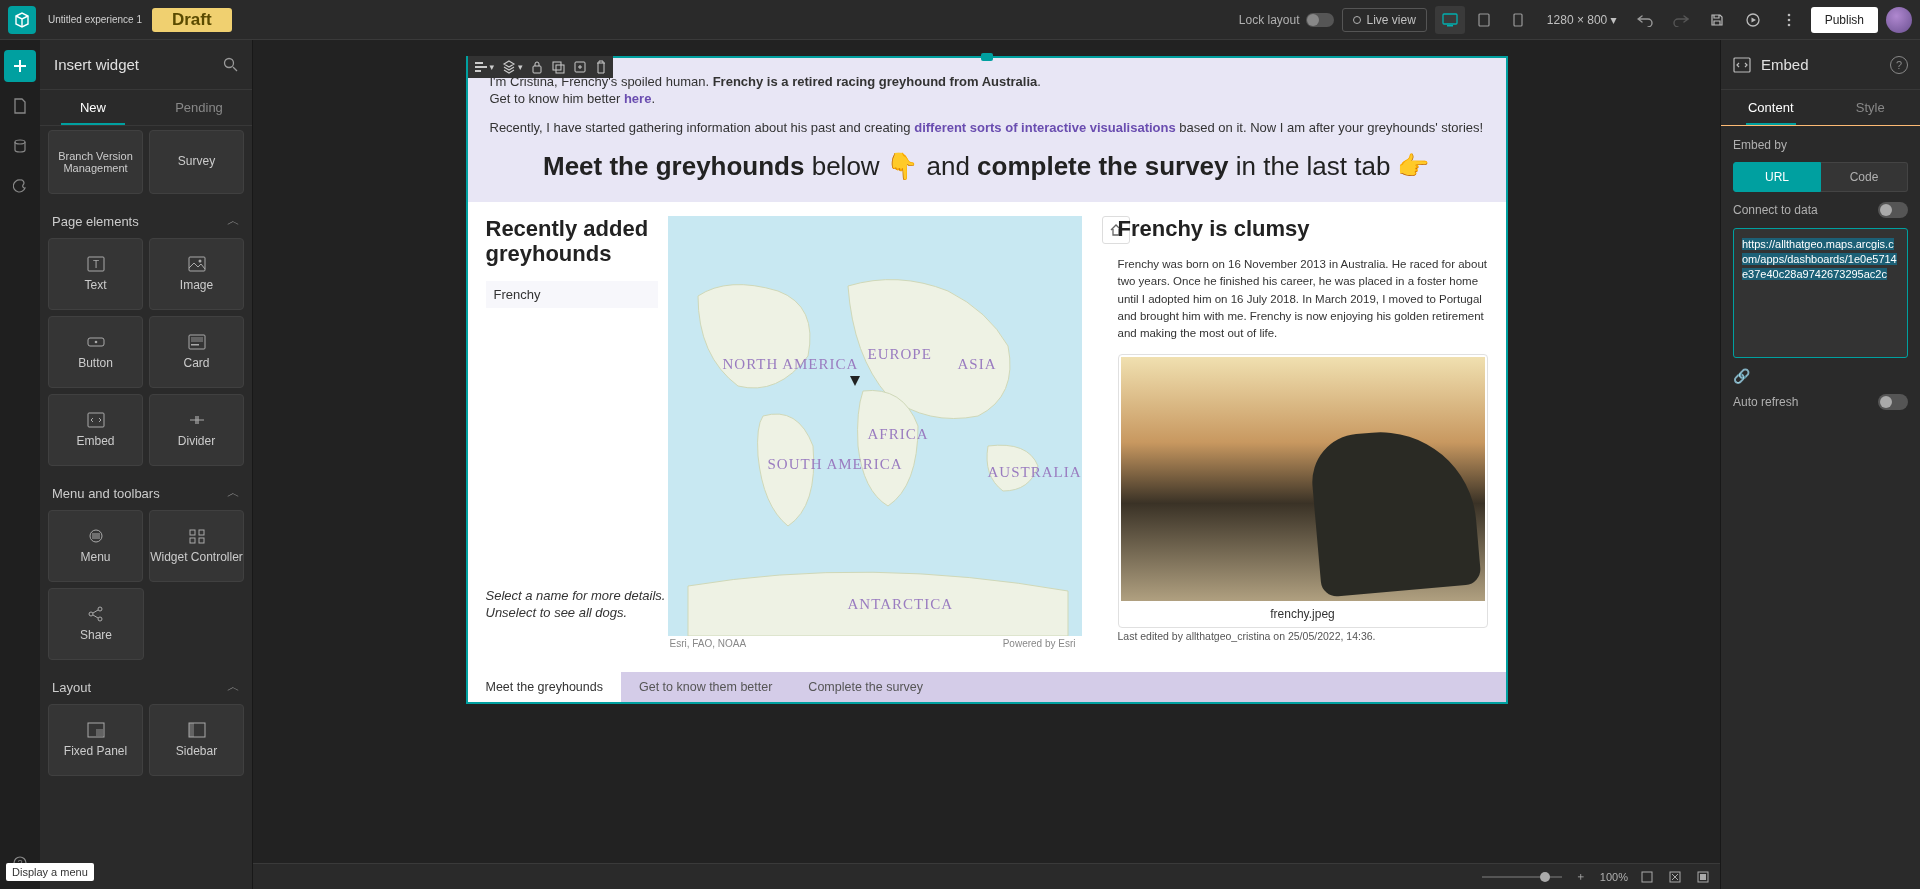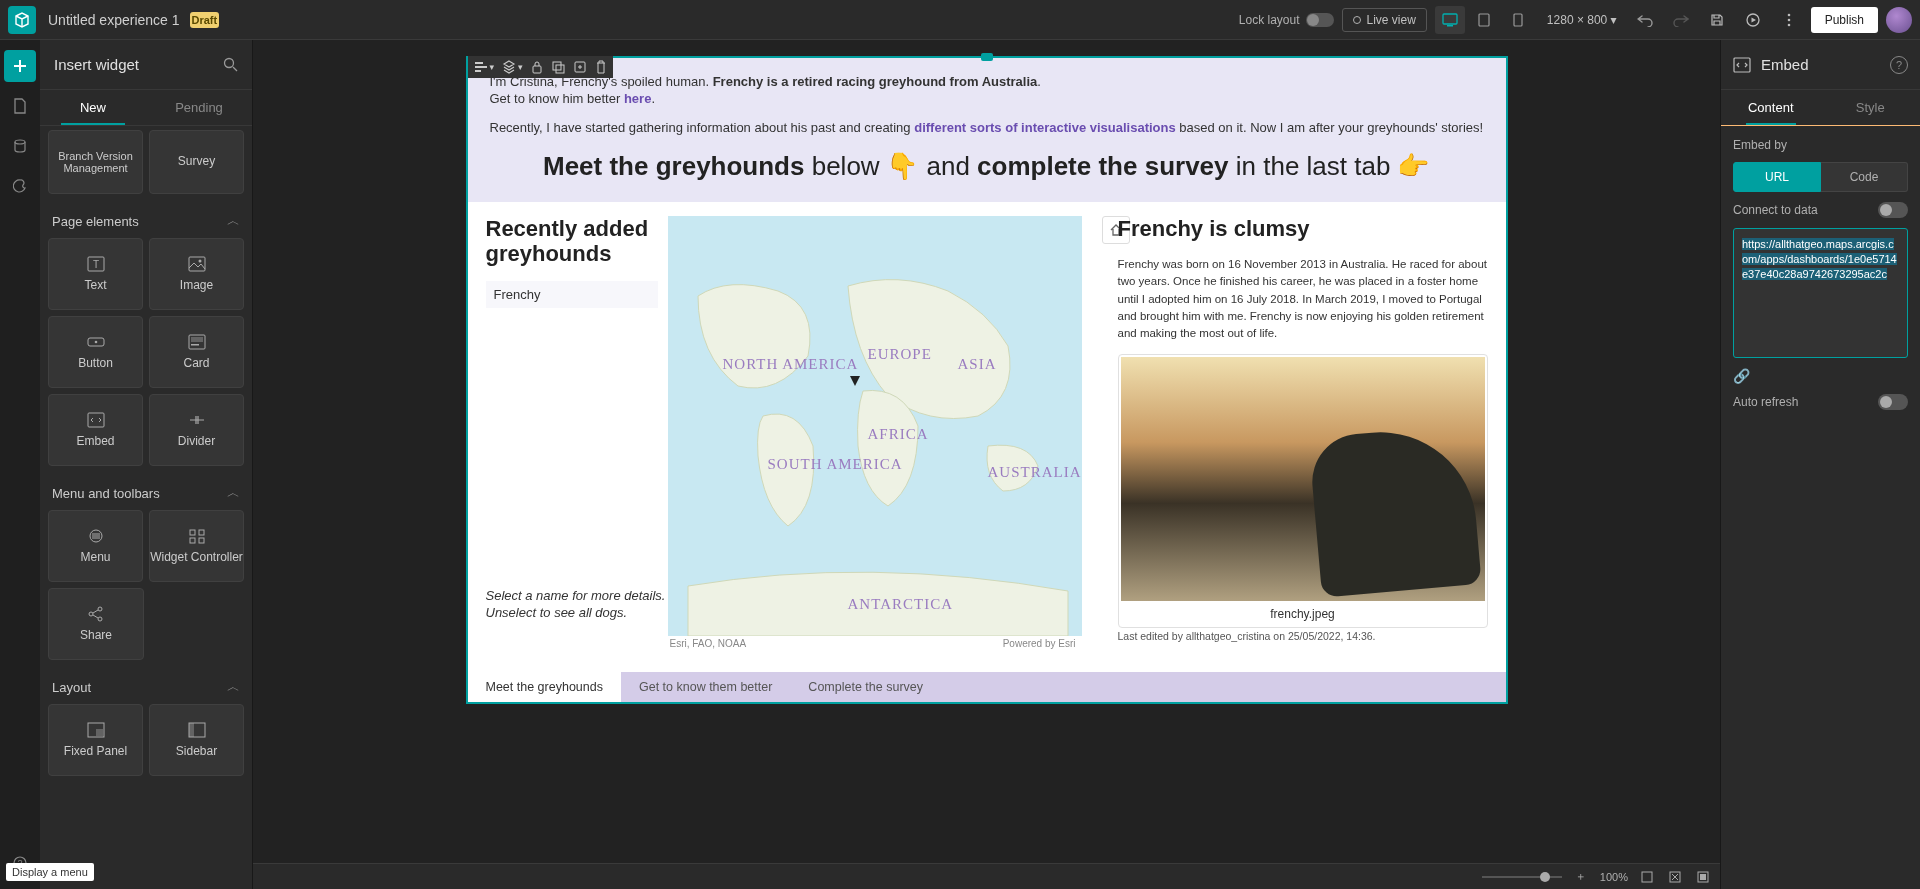--- a/index.html
+++ b/index.html
@@ -2,22 +2,22 @@
 <html><head>
 <meta charset="utf-8">
 <style>
 * { margin: 0; padding: 0; box-sizing: border-box; }
 body { font-family: -apple-system, BlinkMacSystemFont, "Segoe UI", Arial, sans-serif; background: #1a1a1a; color: #e0e0e0; overflow: hidden; height: 100vh; width: 100vw; font-size: 13px; }
 .app { display: flex; flex-direction: column; height: 100vh; }
 
 
 .topbar { height: 40px; background: #2a2a2a; display: flex; align-items: center; padding: 0 8px; border-bottom: 1px solid #3a3a3a; }
 .app-logo { width: 28px; height: 28px; background: #00a0a0; border-radius: 4px; display:flex; align-items:center; justify-content:center; margin-right: 12px; }
-.topbar-title { color: #d0d0d0; font-size: 14px; margin-right: 10px; }
-.draft-badge { background: #f0d070; color: #5a4a00; padding: 2px 2px; border-radius: 3px; font-size: 11px; font-weight: 600; }
+.topbar-title { color: #d0d0d0; font-size: 10px; margin-right: 10px; }
+.draft-badge { background: #f0d070; color: #5a4a00; padding: 2px 20px; border-radius: 3px; font-size: 17px; font-weight: 600; }
 .spacer { flex: 1; }
 .topbar-right { display: flex; align-items: center; gap: 8px; }
 .lock-layout { display: flex; align-items: center; gap: 6px; color: #b0b0b0; font-size: 12px; }
 .toggle-sm { width: 28px; height: 14px; border-radius: 7px; background: #555; position: relative; }
 .toggle-sm::after { content:''; position:absolute; left:1px; top:1px; width:12px; height:12px; border-radius:50%; background:#888; }
 .live-btn { border: 1px solid #555; background: transparent; color: #c0c0c0; padding: 4px 10px; border-radius: 3px; display:flex; align-items:center; gap:6px; cursor:pointer; font-size: 12px; }
 .dot-open { width: 8px; height: 8px; border: 1.5px solid #b0b0b0; border-radius:50%; }
 .device-btn { width: 30px; height: 28px; display:flex; align-items:center; justify-content:center; border-radius: 3px; cursor:pointer; }
 .device-btn.active { background: #3a3a3a; }
 .size-dd { color: #c0c0c0; font-size: 12px; padding: 4px 6px; cursor:pointer; }

